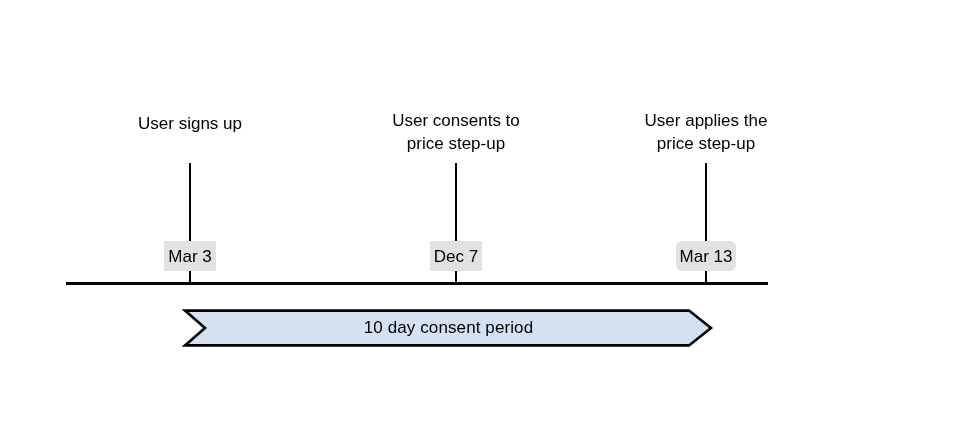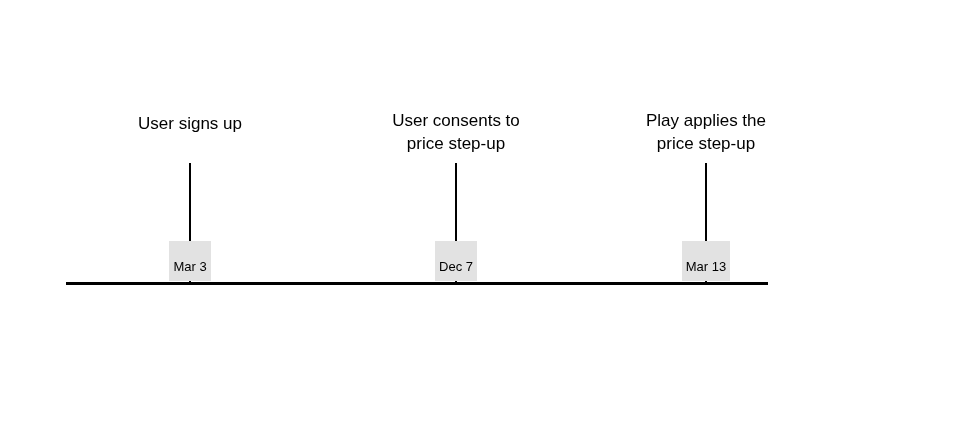--- a/index.html
+++ b/index.html
@@ -60,25 +60,25 @@
 
   .event-date-wrap {
     position: absolute;
     top: 241px;
     left: -100px;
     width: 200px;
     text-align: center;
   }
   .event-date {
     display: inline-block;
-    font-size: 13px;
+    font-size: 17px;
     line-height: 25px;
     color: #000000;
     background: #e2e2e2;
-    padding: 13px 4px 2px 4px;
+    padding: 3px 4px 2px 4px;
   }
 
   
   .banner {
     position: absolute;
     left: 184px;
     top: 309px;
     width: 529px;
     height: 38px;
   }
@@ -121,22 +121,28 @@
   <div class="event" style="left:456px;">
     <div class="event-caption two-line">User consents to
 price step-up</div>
     <div class="event-tick" style="background: rgb(0, 0, 0);"></div>
     <div class="event-date-wrap">
       <span class="event-date" style="background: rgb(226, 226, 226);">Dec 7</span>
     </div>
   </div>
 
   <div class="event" style="left:706px;">
-    <div class="event-caption two-line">Play applies the
+    <div class="event-caption two-line">User applies the
 price step-up</div>
     <div class="event-tick" style="background: rgb(0, 0, 0);"></div>
     <div class="event-date-wrap">
-      <span class="event-date" style="background: rgb(226, 226, 226);">Mar 13</span>
+      <span class="event-date" style="background: rgb(226, 226, 226); border-radius: 6px;">Mar 13</span>
     </div>
   </div>
 
+  <div class="banner">
+    <svg viewBox="0 0 529 38" preserveAspectRatio="none">
+      <polygon id="banner-shape" points="1,1.6 505,1.6 527,19 505,36.4 1,36.4 21,19" fill="#d4e1f2" stroke="#000000" stroke-width="2.6" stroke-linejoin="miter"></polygon>
+    </svg>
+    <div class="banner-label">10 day consent period</div>
+  </div>
 
 </div>
 
 </body></html>

